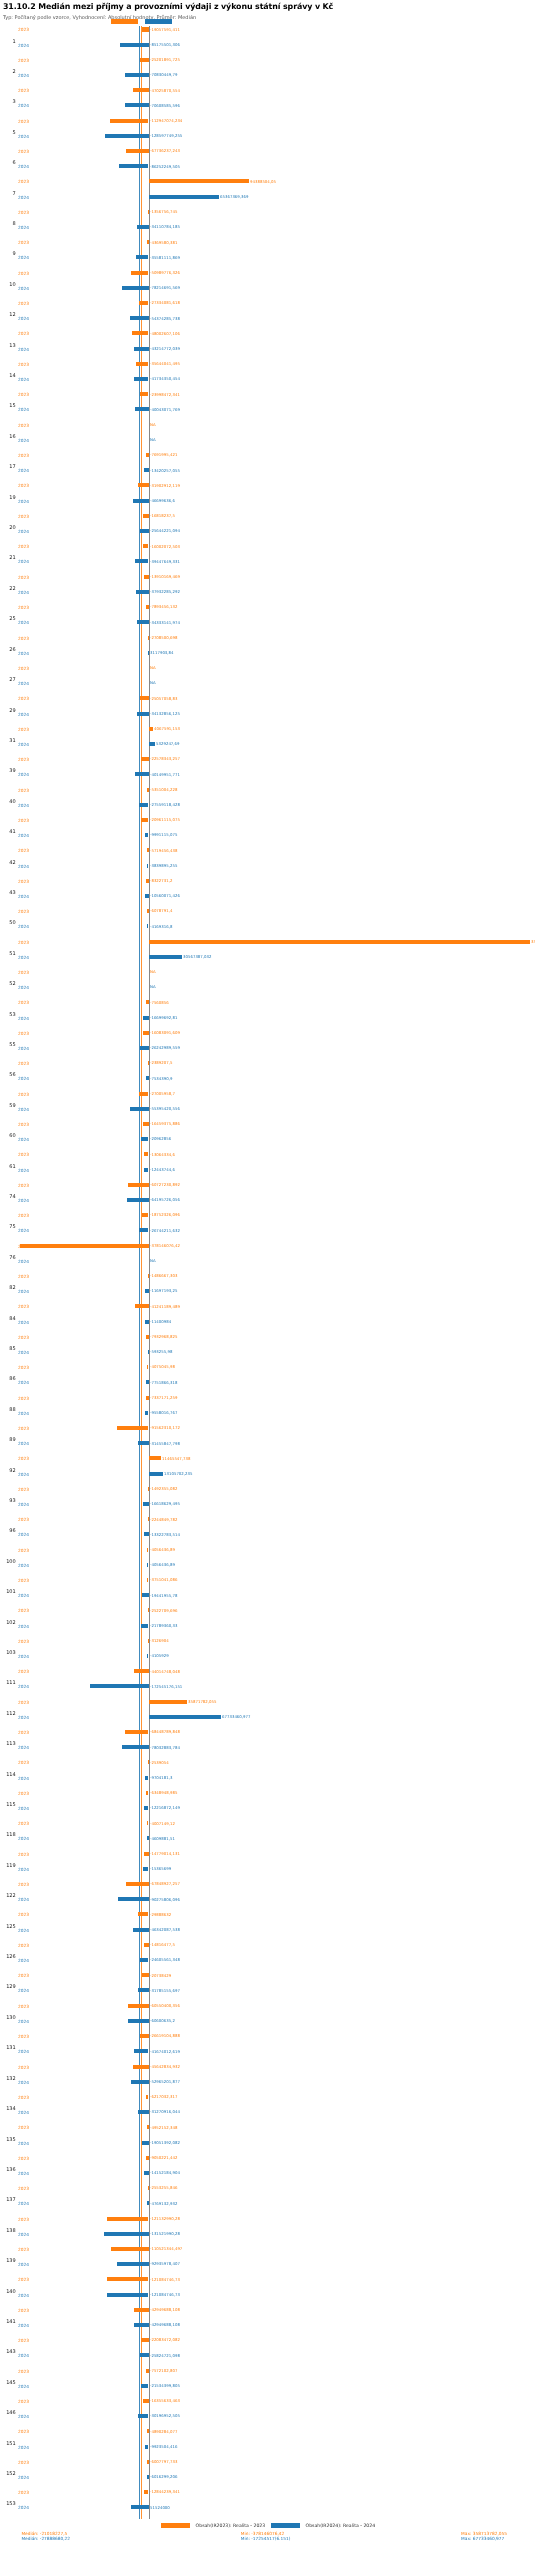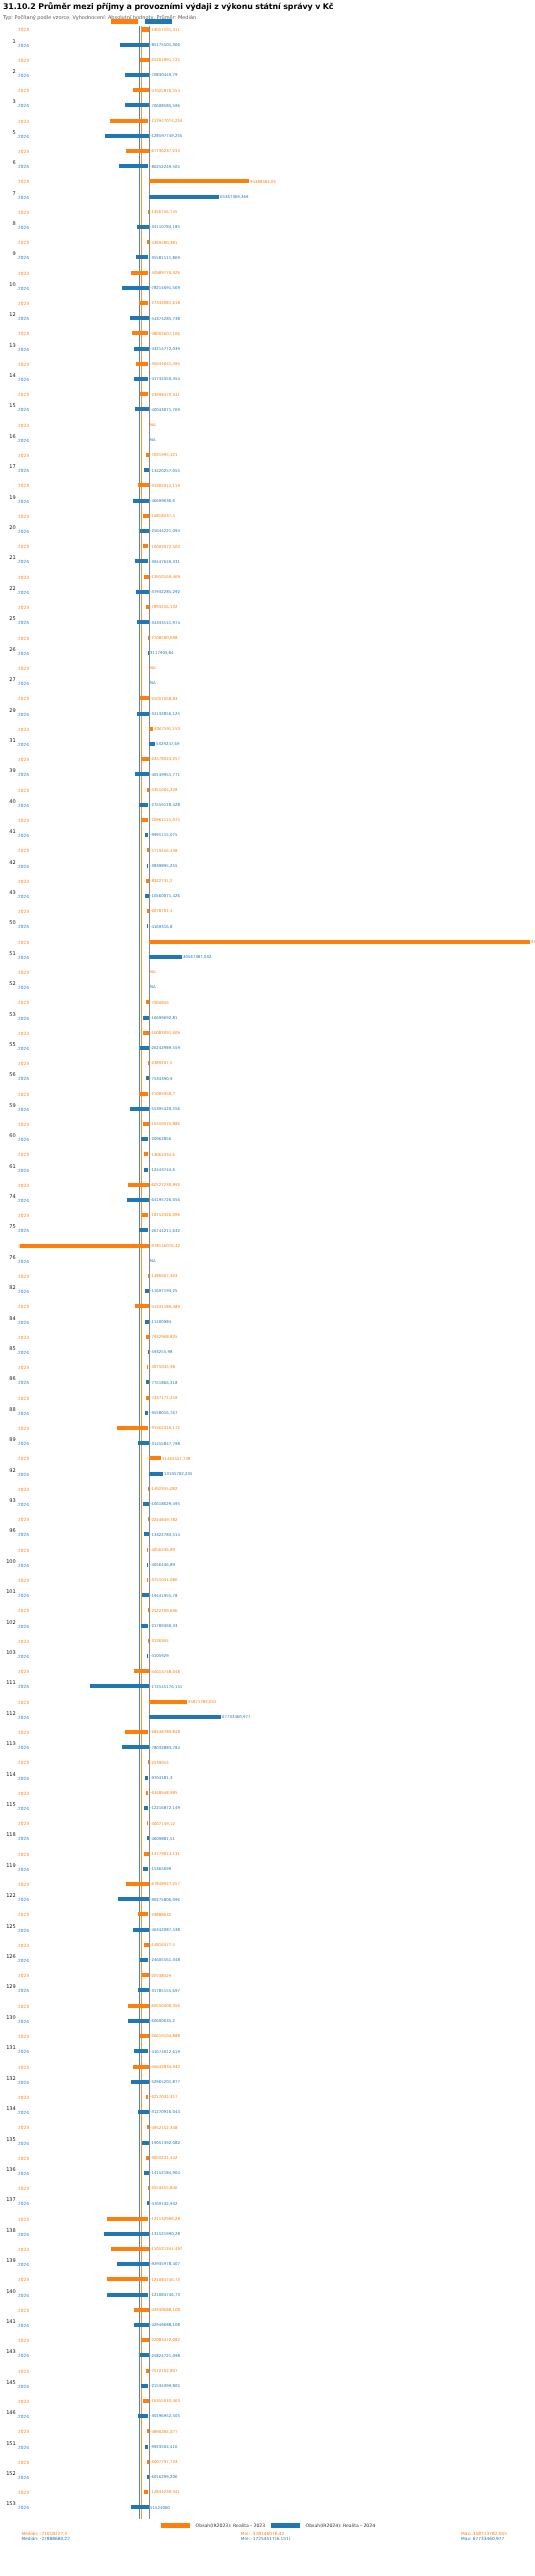--- a/index.html
+++ b/index.html
@@ -27,21 +27,21 @@
   .footer .sw{width:29px;height:5px;display:inline-block;}
   .footer .stats{display:flex;justify-content:space-between;padding:2.9px 29px 0 21.4px;font-size:4.3px;}
   .footer .stats div{white-space:nowrap;}
   .fstat-o{color:#ff7f0e;}
   .fstat-b{color:#1f77b4;}
 </style>
 </head>
 <body>
 
 <div id="page">
-  <div class="title">31.10.2 Průměr mezi příjmy a provozními výdaji z výkonu státní správy v Kč</div>
+  <div class="title">31.10.2 Medián mezi příjmy a provozními výdaji z výkonu státní správy v Kč</div>
   <div class="subtitle">Typ: Počítaný podle vzorce, Vyhodnocení: Absolutní hodnoty, Průměr: Medián</div>
 
   <div class="legend-top">
     <span class="sw" style="background:#ff7f0e"></span>
     <span class="sw" style="background:#1f77b4"></span>
   </div>
 
   <div class="plot" id="plot">
     <div class="axisline" id="axis" style="left: 149px;"></div>
     <div class="meanline m2023" id="mean23" style="left: 141px;"></div>

